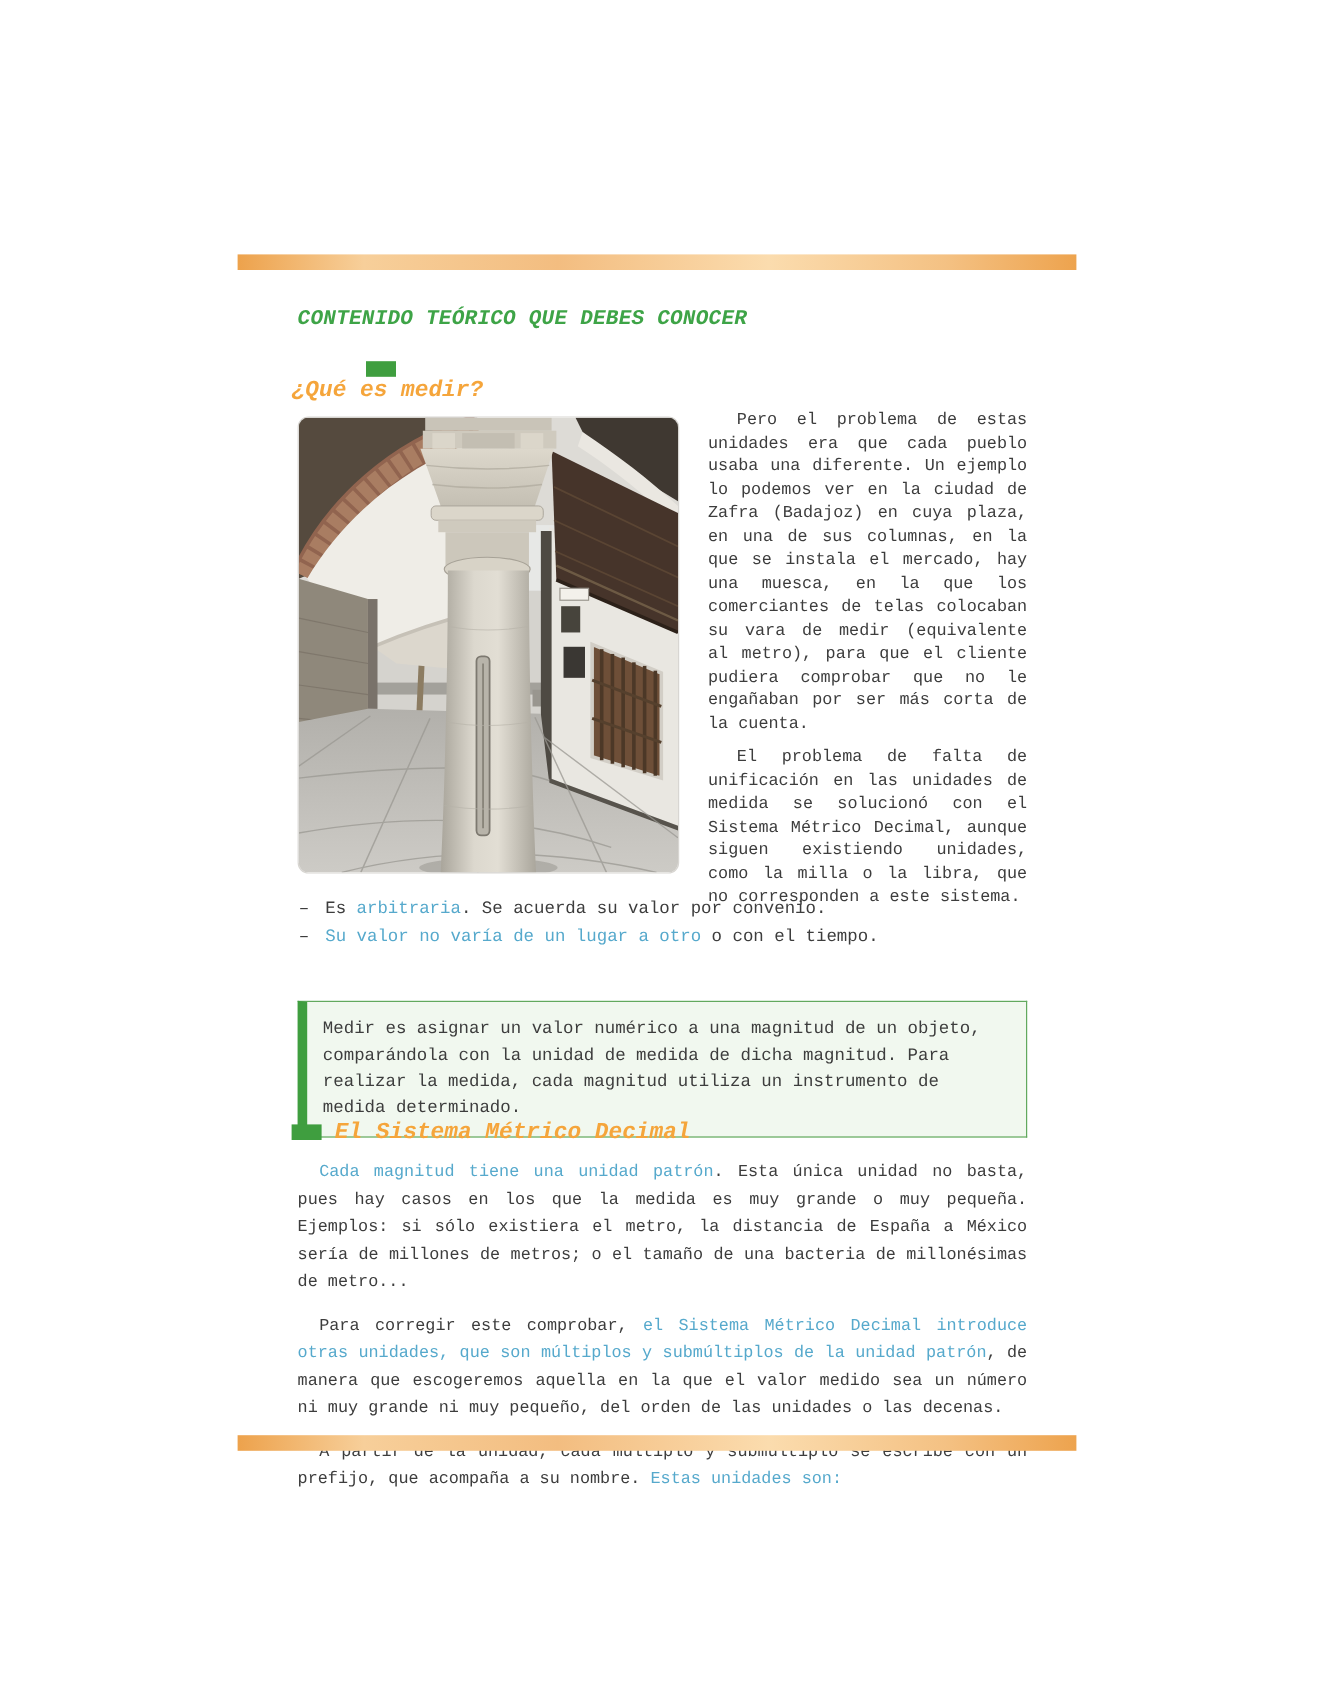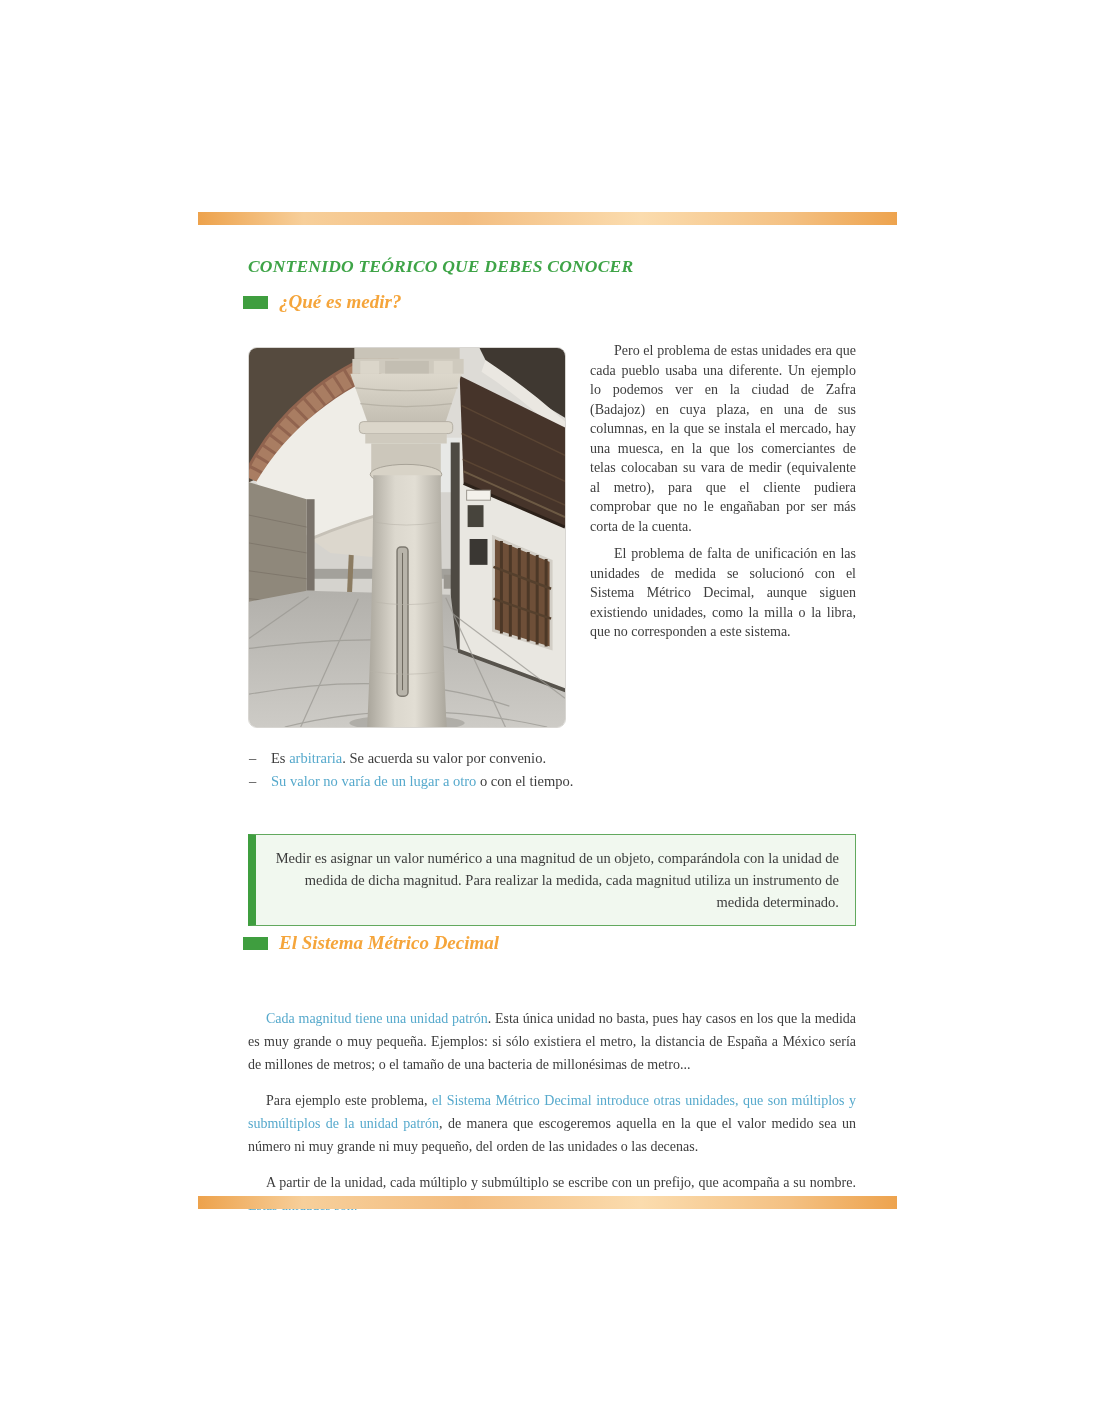--- a/index.html
+++ b/index.html
@@ -1,31 +1,31 @@
 <!DOCTYPE html>
 <html><head>
 <meta charset="utf-8">
 <style>
   html,body{margin:0;padding:0;background:#ffffff;}
   .page{
     position:relative;width:897px;height:1422px;background:#ffffff;
-    font-family:Liberation Serif, serif;color:#3d3d3d;overflow:hidden;
+    font-family:Liberation Mono, monospace;color:#3d3d3d;overflow:hidden;
   }
   .bar{
     position:absolute;left:198px;width:703px;height:13px;
     background:linear-gradient(90deg,#eda24c 0%,#f7cf9a 15%,#f3bd80 38%,#fbdcae 63%,#f4c183 84%,#eda24c 100%);
   }
   .bar-top{top:212px;}
   .bar-bottom{top:1196px;}
   .h1{
     position:absolute;left:248px;top:256px;margin:0;
     font-size:17.5px;font-weight:bold;font-style:italic;color:#3ea447;letter-spacing:.2px;
   }
   .sec-heading{position:absolute;left:243px;display:flex;align-items:center;}
-  .sec1{top:291px;}
+  .sec1{top:301px;flex-direction:column;}
   .sec2{top:932px;text-align:right;}
   .green-square{display:inline-block;width:25px;height:13px;background:#3f9e3f;margin-right:11px;}
   .sec-label{font-size:19px;font-weight:bold;font-style:italic;color:#f5a53b;}
   .photo{
     position:absolute;left:248px;top:347px;width:318px;height:381px;margin:0;
     border-radius:9px;overflow:hidden;border:1px solid #d8d6d2;box-sizing:border-box;
   }
   .photo svg{display:block;width:100%;height:100%;}
   .rightcol{position:absolute;left:590px;top:341px;width:266px;}
   .rightcol p{
@@ -35,22 +35,22 @@
   .bullets li{
     position:relative;padding-left:23px;margin-bottom:7px;font-size:14.5px;line-height:16px;
   }
   .bullets li::before{content:"–";position:absolute;left:1px;top:0;color:#3d3d3d;}
   .blue{color:#56a9cc;}
   .definition-box{
     position:absolute;left:248px;top:834px;width:608px;box-sizing:border-box;
     background:#f1f8ef;border:1.5px solid #62a95e;border-left:8px solid #3f9e3f;
     padding:12px 16px 12px 13px;
   }
-  .definition-box p{margin:0;font-size:14.5px;line-height:22px;text-align:right;}
-  .mainparas{position:absolute;left:248px;top:966px;width:608px;margin-top:41px;}
+  .definition-box p{margin:0;font-size:14.5px;line-height:22px;text-align:left;}
+  .mainparas{position:absolute;left:248px;top:966px;width:608px;}
   .mainparas p{margin:0 0 13px 0;font-size:14px;line-height:23px;text-align:justify;text-indent:18px;}
   .footer{
     position:absolute;left:248px;top:1156px;width:608px;
     display:flex;justify-content:space-between;align-items:baseline;
   }
   .pagenum{font-size:16px;font-weight:bold;font-style:italic;color:#e8a23c;}
   .unit{font-size:11.5px;font-weight:bold;color:#eec083;letter-spacing:.4px;}
 </style>
 </head>
 <body>
@@ -191,20 +191,20 @@
     <p>Medir es asignar un valor numérico a una magnitud de un objeto, comparándola con la unidad de medida de dicha magnitud. Para realizar la medida, cada magnitud utiliza un instrumento de medida determinado.</p>
   </div>
 
   <div class="sec-heading sec2">
     <span class="green-square"></span>
     <span class="sec-label">El Sistema Métrico Decimal</span>
   </div>
 
   <div class="mainparas">
     <p><span class="blue">Cada magnitud tiene una unidad patrón</span><span>. Esta única unidad no basta, pues hay casos en los que la medida es muy grande o muy pequeña. Ejemplos: si sólo existiera el metro, la distancia de España a México sería de millones de metros; o el tamaño de una bacteria de millonésimas de metro...</span></p>
-    <p><span>Para ejemplo este problema, </span><span class="blue">el Sistema Métrico Decimal introduce otras unidades, que son múltiplos y submúltiplos de la unidad patrón</span><span>, de manera que escogeremos aquella en la que el valor medido sea un número ni muy grande ni muy pequeño, del orden de las unidades o las decenas.</span></p>
+    <p><span>Para corregir este comprobar, </span><span class="blue">el Sistema Métrico Decimal introduce otras unidades, que son múltiplos y submúltiplos de la unidad patrón</span><span>, de manera que escogeremos aquella en la que el valor medido sea un número ni muy grande ni muy pequeño, del orden de las unidades o las decenas.</span></p>
     <p><span>A partir de la unidad, cada múltiplo y submúltiplo se escribe con un prefijo, que acompaña a su nombre. </span><span class="blue">Estas unidades son:</span></p>
   </div>
 
 
   <div class="bar bar-bottom"></div>
 
 </div>
 
 </body></html>

